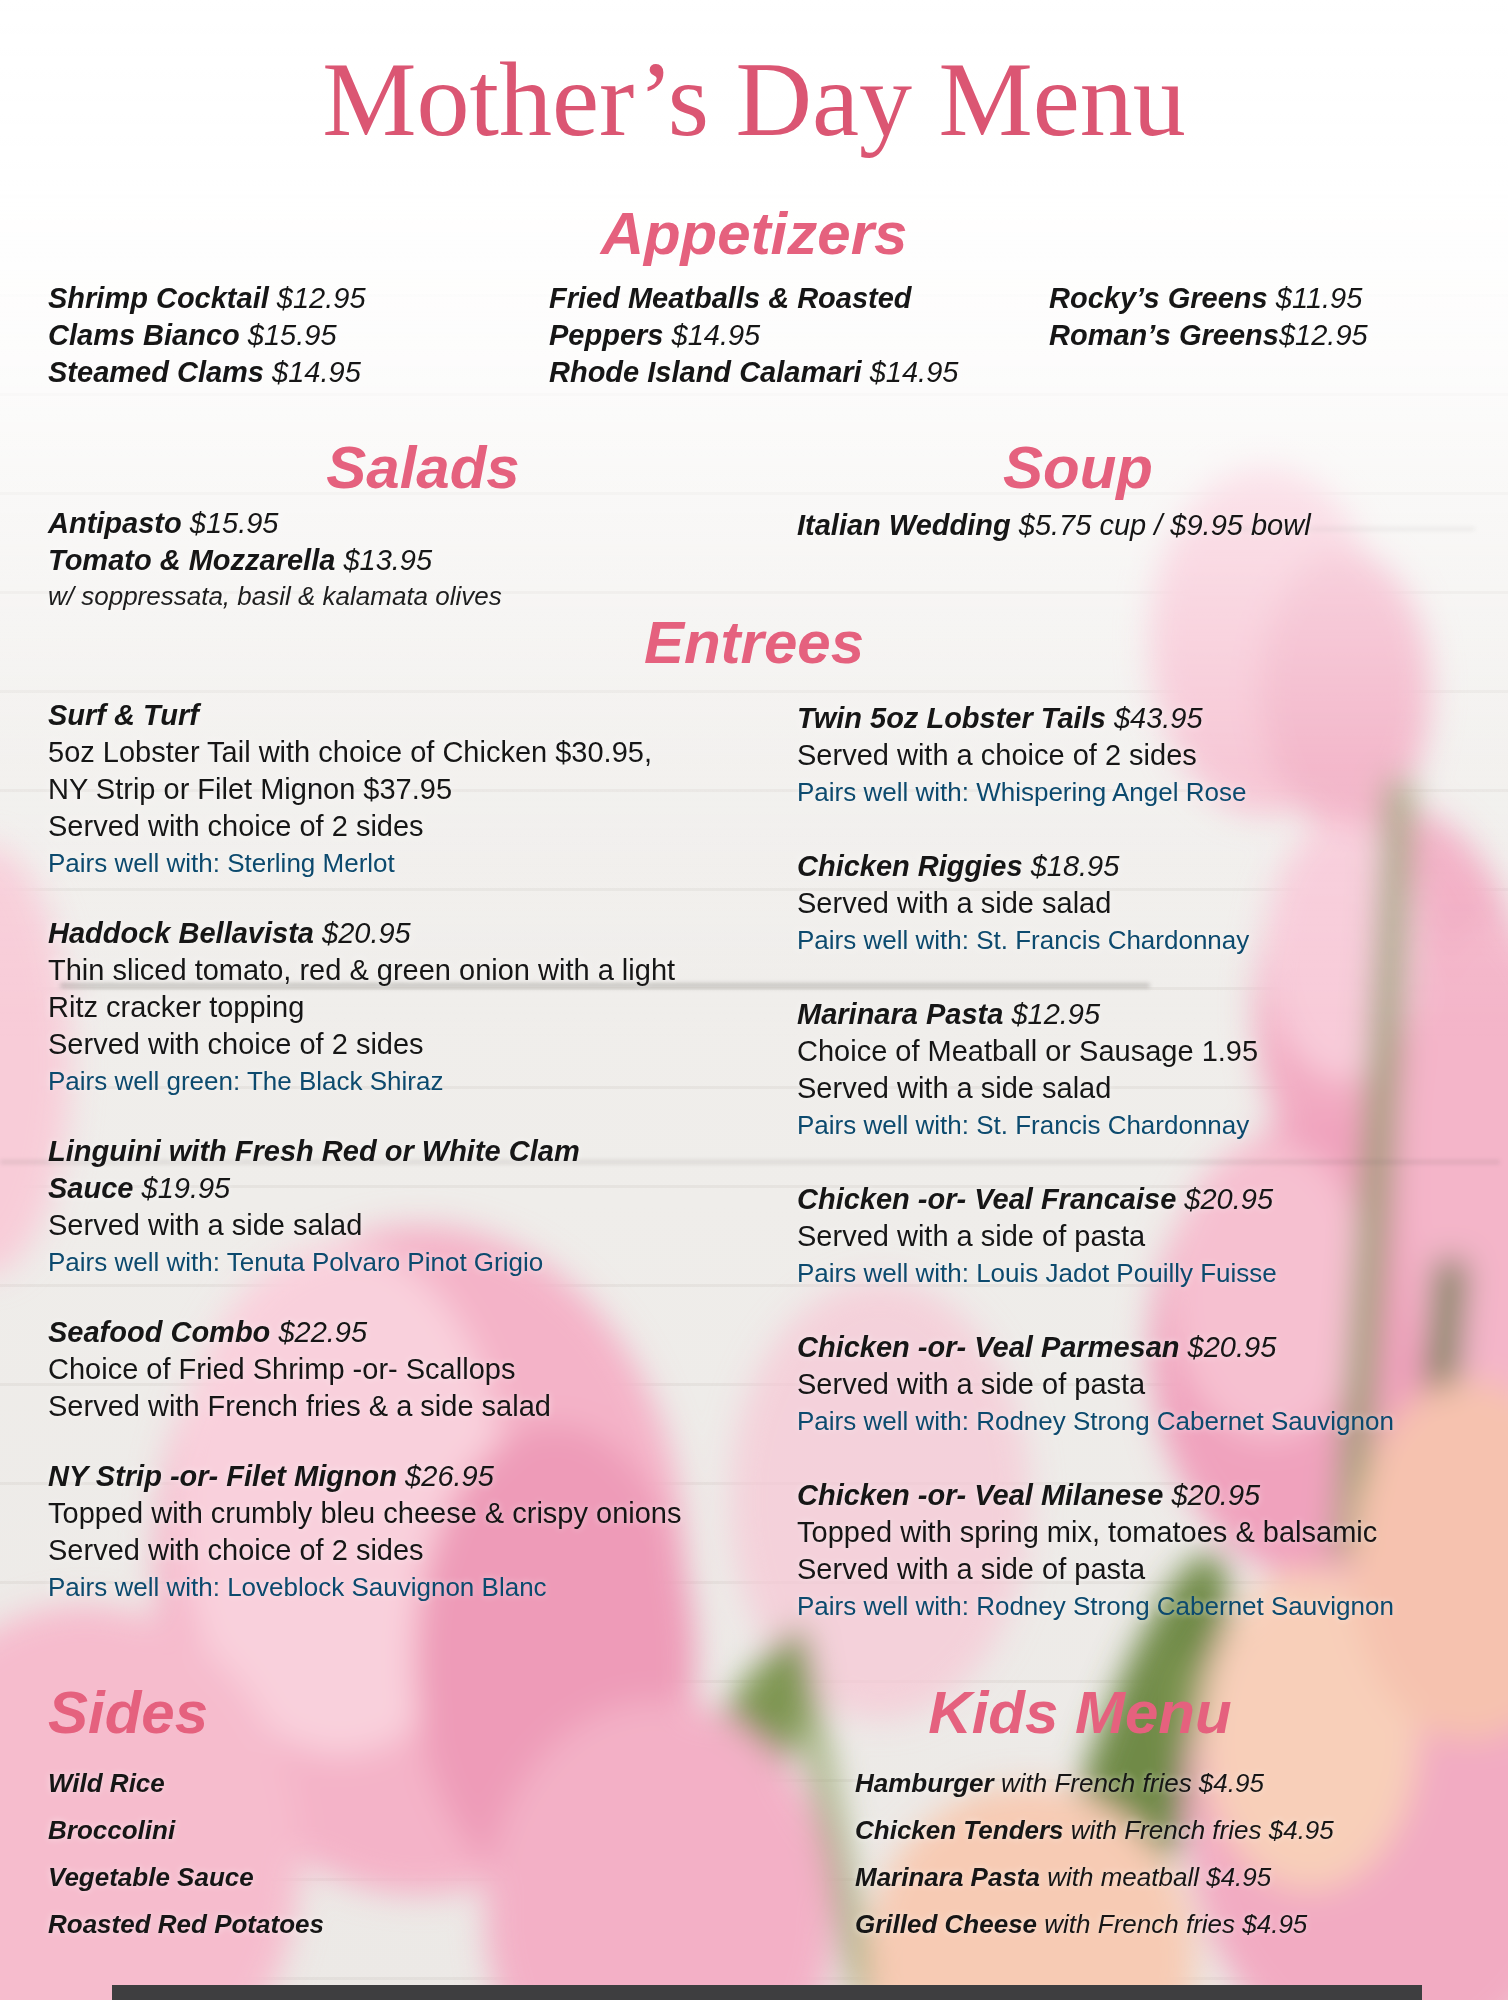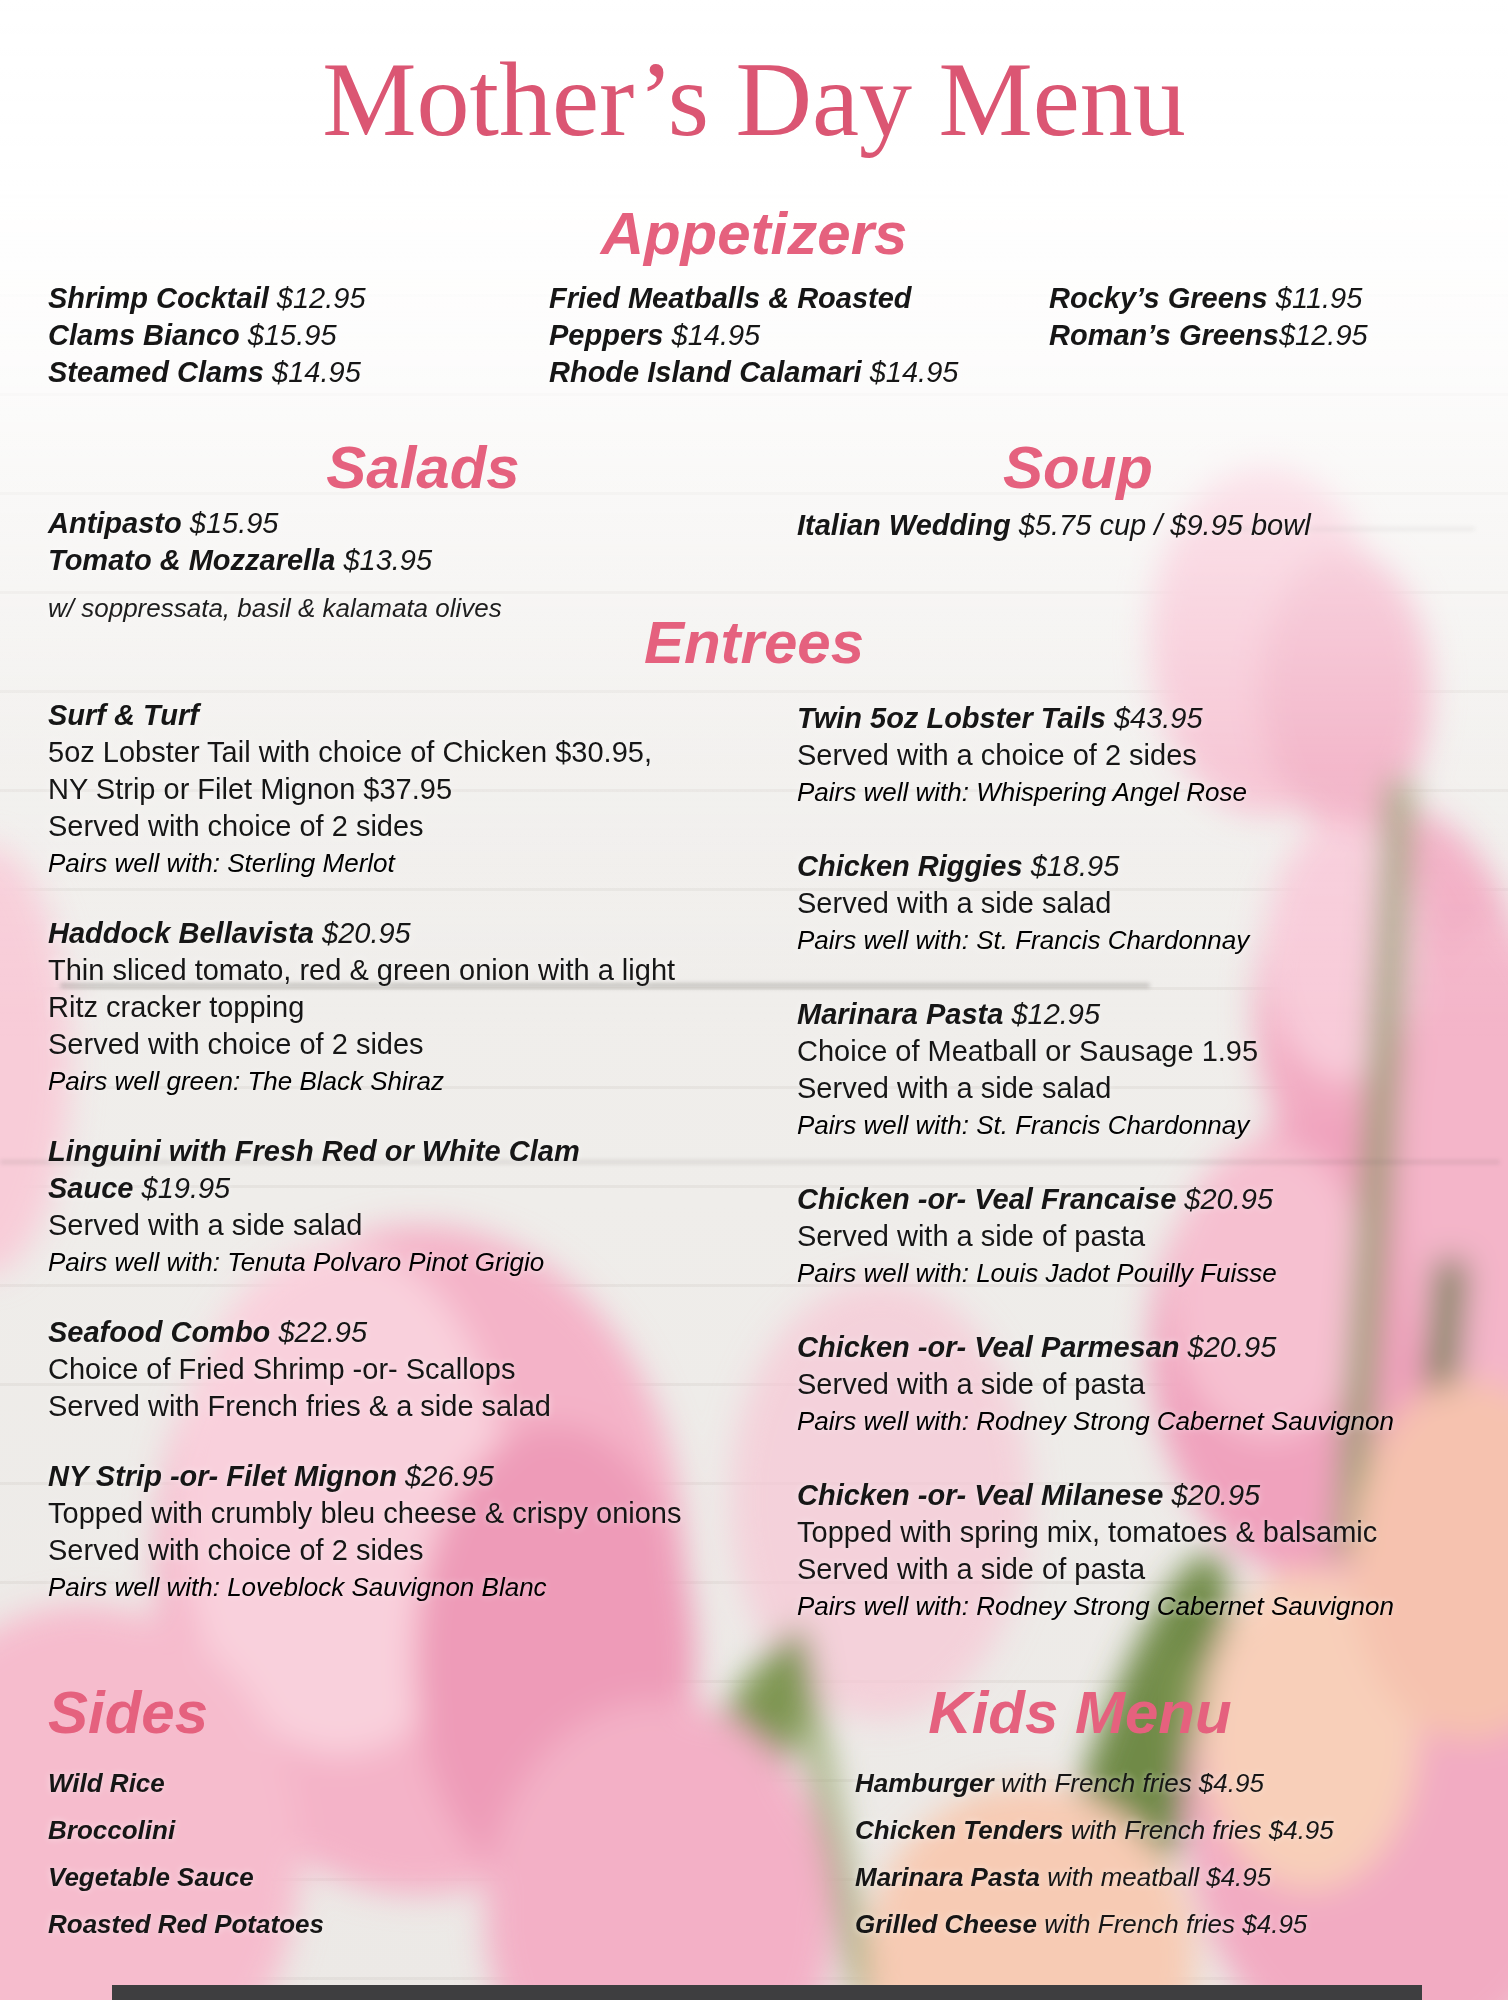--- a/index.html
+++ b/index.html
@@ -42,22 +42,22 @@
   #h-appetizers { top:203px; left:0;    width:1508px; }
   #h-salads     { top:437px; left:0;    width:820px;padding-left:13px;  }
   #h-soup       { top:437px; left:820px; width:516px; }
   #h-entrees    { top:612px; left:0;    width:1508px; }
   #h-sides      { top:1682px; left:48px; width:400px; text-align:left; }
   #h-kids       { top:1682px; left:830px; width:500px;font-style:italic; }
 
   .item, .title-line, .desc { font-size:29px; line-height:37px; }
   .name  { font-weight:bold; font-style:italic; }
   .price { font-style:italic; }
-  .pairs { font-size:26px; line-height:37px; font-style:italic; color:#000000; }
-  .note  { font-size:26px; line-height:34px; font-style:italic; color:#1e1e1e;margin-top:12px; }
+  .pairs { font-size:26px; line-height:37px; color:#0c4a6e; }
+  .note  { font-size:26px; line-height:34px; font-style:italic; color:#1e1e1e; }
 
   #app-col-0 { top:280px; left:48px;   width:470px; }
   #app-col-1 { top:280px; left:549px;  width:420px; }
   #app-col-2 { top:280px; left:1049px; width:440px; }
 
   #salads-items { top:505px; left:48px;  width:700px; }
   #soup-item    { top:507px; left:797px; width:700px; }
 
   #entrees-left  { top:697px; left:48px;  width:700px; }
   #entrees-right { top:700px; left:797px; width:660px; }

